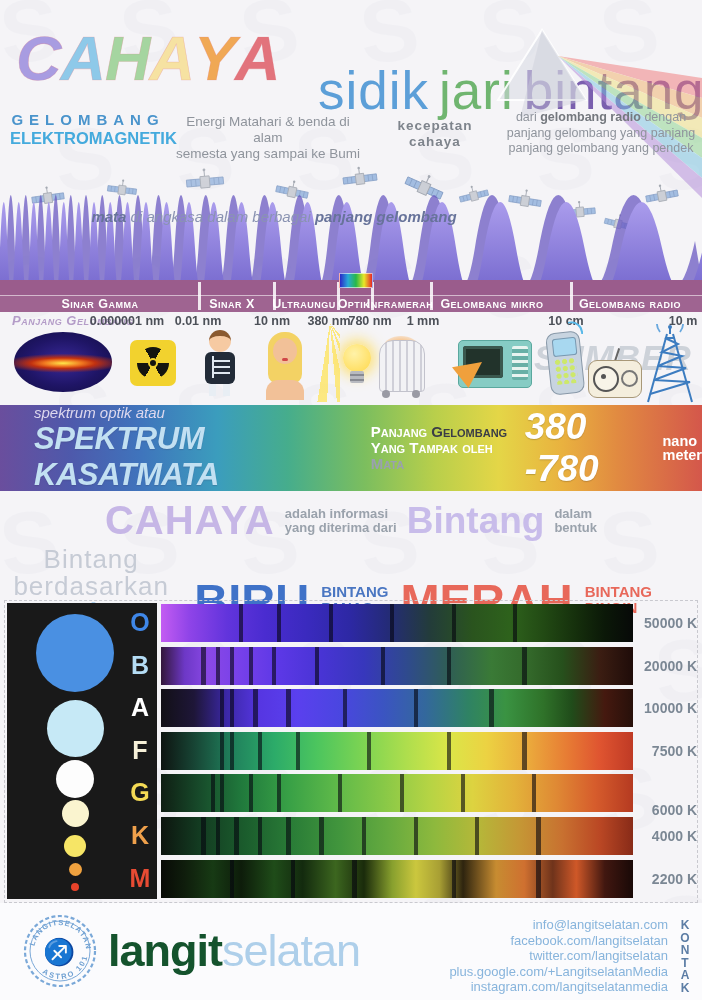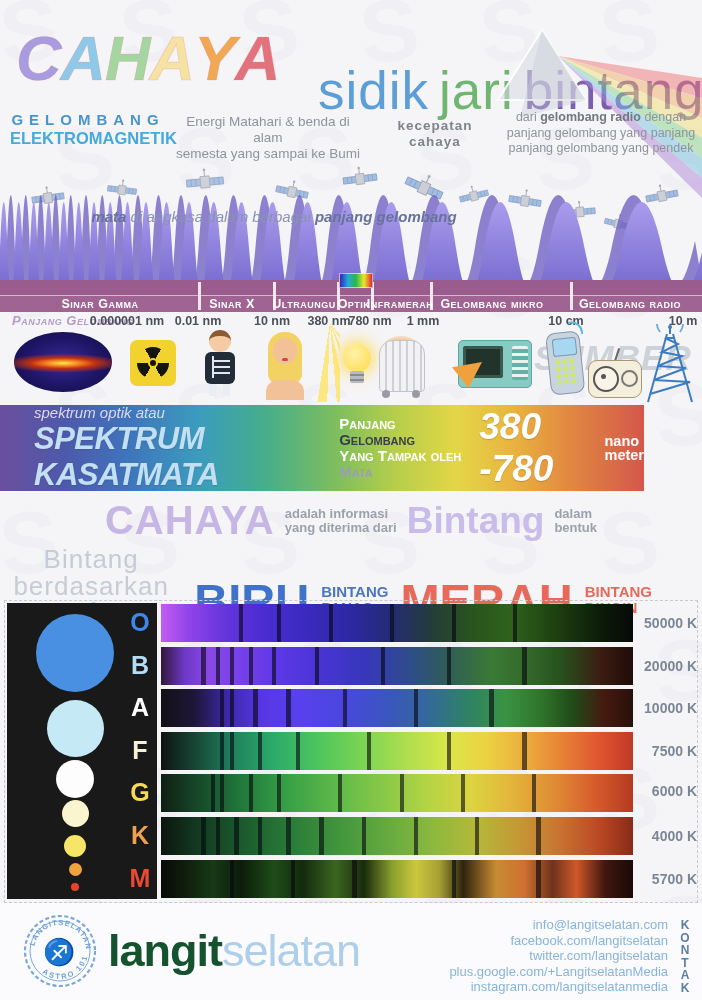--- a/index.html
+++ b/index.html
@@ -86,21 +86,21 @@
   .i-phone .sig{position:absolute;left:26px;top:-4px;width:12px;height:12px;border-top:2.5px solid #58b8e8;border-right:2.5px solid #58b8e8;border-radius:0 12px 0 0;}
   .i-radio{left:588px;top:34px;width:54px;height:46px;}
   .i-radio .bodyr{position:absolute;left:0;top:8px;width:52px;height:36px;border-radius:9px;background:#f4eedd;border:1.5px solid #a89878;}
   .i-radio .spk{position:absolute;left:5px;top:14px;width:22px;height:22px;border-radius:50%;border:2.5px solid #555;background:#f8f4e8;}
   .i-radio .spk::after{content:"";position:absolute;left:6px;top:6px;width:5px;height:5px;border-radius:50%;background:#555;}
   .i-radio .dial{position:absolute;left:33px;top:18px;width:13px;height:13px;border-radius:50%;border:2px solid #777;}
   .i-radio .ant{position:absolute;left:28px;top:-4px;width:2px;height:14px;background:#666;transform:rotate(18deg);}
   #tower-svg{left:640px;top:6px;width:60px;height:80px;}
 
   
-  #vis-band{left:0;top:405px;width:644px;height:86px;color:#fff;
+  #vis-band{left:0;top:405px;width:702px;height:86px;color:#fff;
     background:linear-gradient(90deg,#6a4e9d 0%,#4e59ab 10%,#3f74bc 20%,#3b9dbd 31%,#46ad8c 41%,#7cbe5e 52%,#b9cf4b 62%,#e4d647 71%,#e9b23f 80%,#e18a41 88%,#d4574b 100%);
     display:flex;align-items:center;}
   #vis-left{margin-left:34px;}
   #vis-left .l1{font-style:italic;font-size:15px;color:#ddd8ee;}
   #vis-left .l2{font-style:italic;font-weight:800;font-size:31px;letter-spacing:-.5px;color:#c2e0f2;text-shadow:0 1px 1px rgba(60,60,100,.25);}
   #vis-mid{margin-left:14px;font-variant:small-caps;font-weight:bold;font-size:15px;line-height:16px;}
   #vis-range{margin-left:12px;font-size:37px;font-weight:800;font-style:italic;text-shadow:0 1px 1px rgba(90,70,30,.3);}
   #vis-unit{margin-left:8px;font-size:14.5px;font-weight:bold;line-height:14px;}
   #vis-right{margin-left:12px;text-align:center;line-height:22px;}
   #vis-right .w1{font-size:24px;font-weight:800;letter-spacing:2px;color:#ffffff;}
@@ -433,25 +433,25 @@
         </div>
     <div class="class-letter" style="top: 7px; color: rgb(63, 135, 232);">O</div>
         <div class="temp-label" style="top: 14px; color: rgb(123, 135, 148);">50000 K</div>
         <div class="class-letter" style="top: 49.6px; color: rgb(180, 220, 244);">B</div>
         <div class="temp-label" style="top: 56.6px; color: rgb(123, 135, 148);">20000 K</div>
         <div class="class-letter" style="top: 92.2px; color: rgb(255, 255, 255);">A</div>
         <div class="temp-label" style="top: 99.2px; color: rgb(123, 135, 148);">10000 K</div>
         <div class="class-letter" style="top: 134.8px; color: rgb(246, 240, 216);">F</div>
         <div class="temp-label" style="top: 141.8px; color: rgb(123, 135, 148);">7500 K</div>
         <div class="class-letter" style="top: 177.4px; color: rgb(244, 218, 85);">G</div>
-        <div class="temp-label" style="top: 182px; color: rgb(123, 135, 148);">6000 K</div>
+        <div class="temp-label" style="top: 201px; color: rgb(123, 135, 148);">6000 K</div>
         <div class="class-letter" style="top: 220px; color: rgb(239, 160, 75);">K</div>
         <div class="temp-label" style="top: 227px; color: rgb(123, 135, 148);">4000 K</div>
         <div class="class-letter" style="top: 262.6px; color: rgb(232, 75, 51);">M</div>
-        <div class="temp-label" style="top: 269.6px; color: rgb(123, 135, 148);">5700 K</div>
+        <div class="temp-label" style="top: 269.6px; color: rgb(123, 135, 148);">2200 K</div>
       </div>
 
     <div id="footer" class="abs">
       <svg id="stamp-svg" width="76" height="76" viewBox="0 0 76 76">
         <defs>
           <path id="arcTop" d="M 12,38 A 26,26 0 0 1 64,38"></path>
           <path id="arcBot" d="M 10,38 A 28,28 0 0 0 66,38"></path>
         </defs>
         <circle cx="38" cy="38" r="35" fill="none" stroke="#7aa8d8" stroke-width="2.2" stroke-dasharray="4,2.5"></circle>
         <circle cx="38" cy="38" r="30" fill="none" stroke="#7aa8d8" stroke-width="1"></circle>

